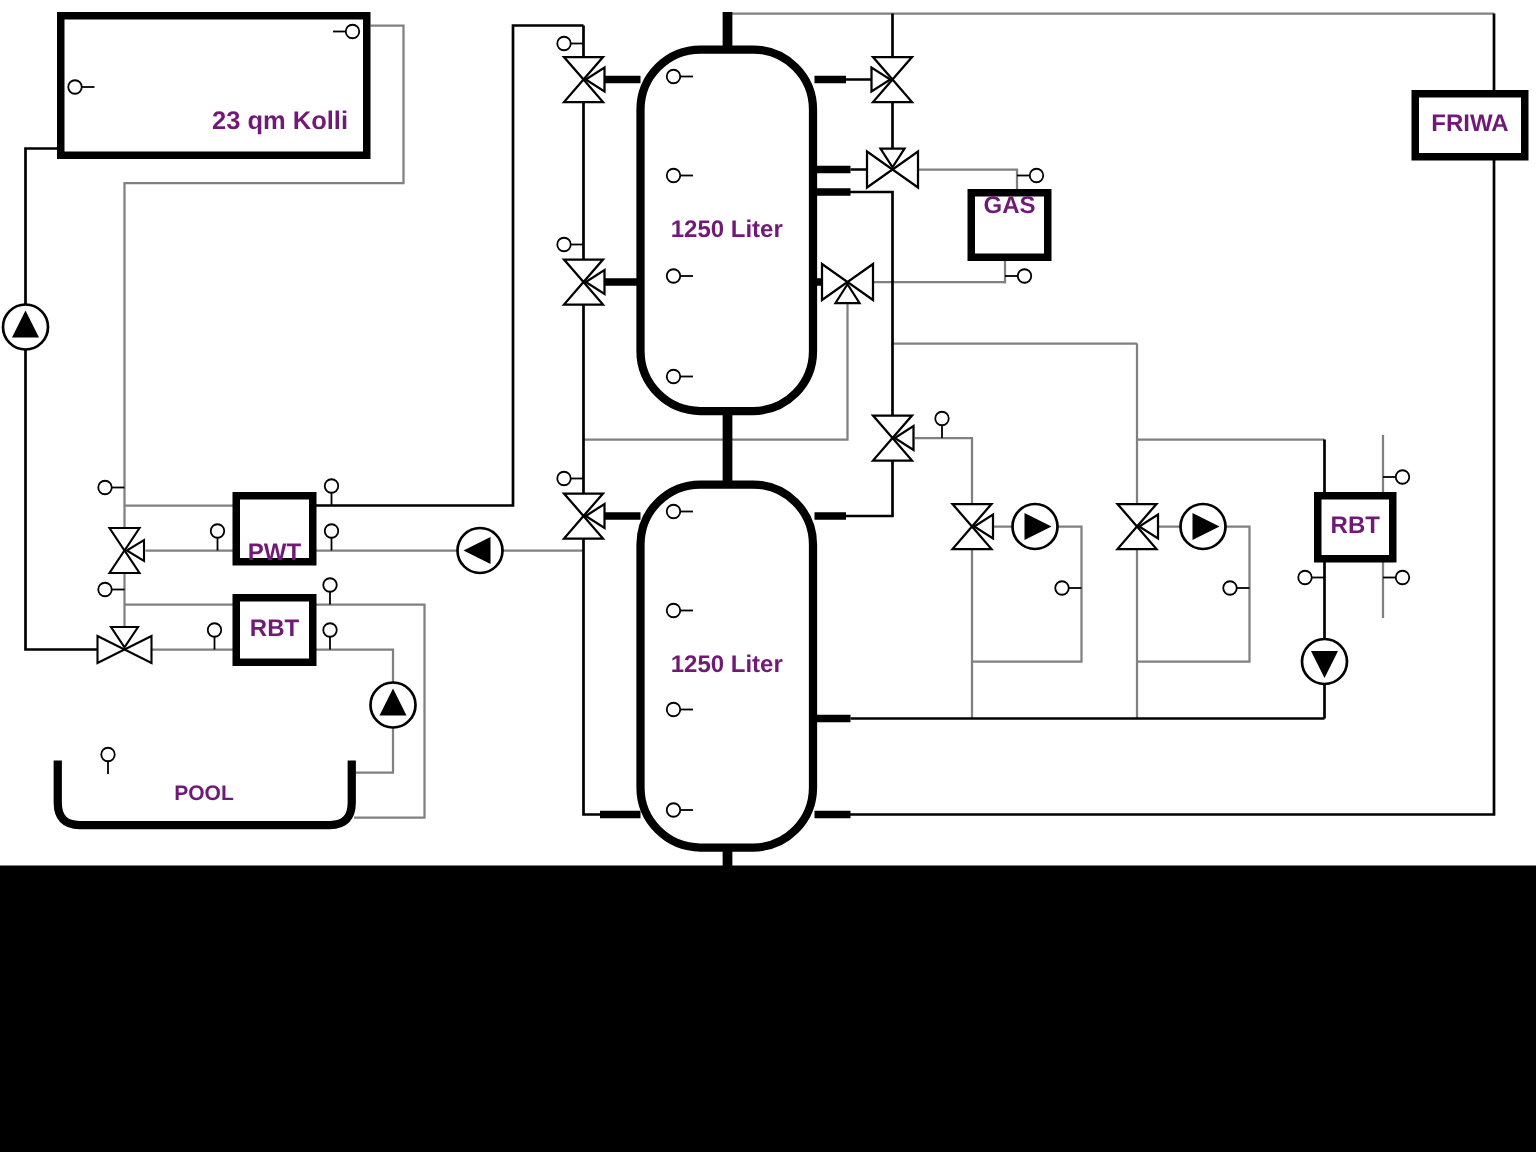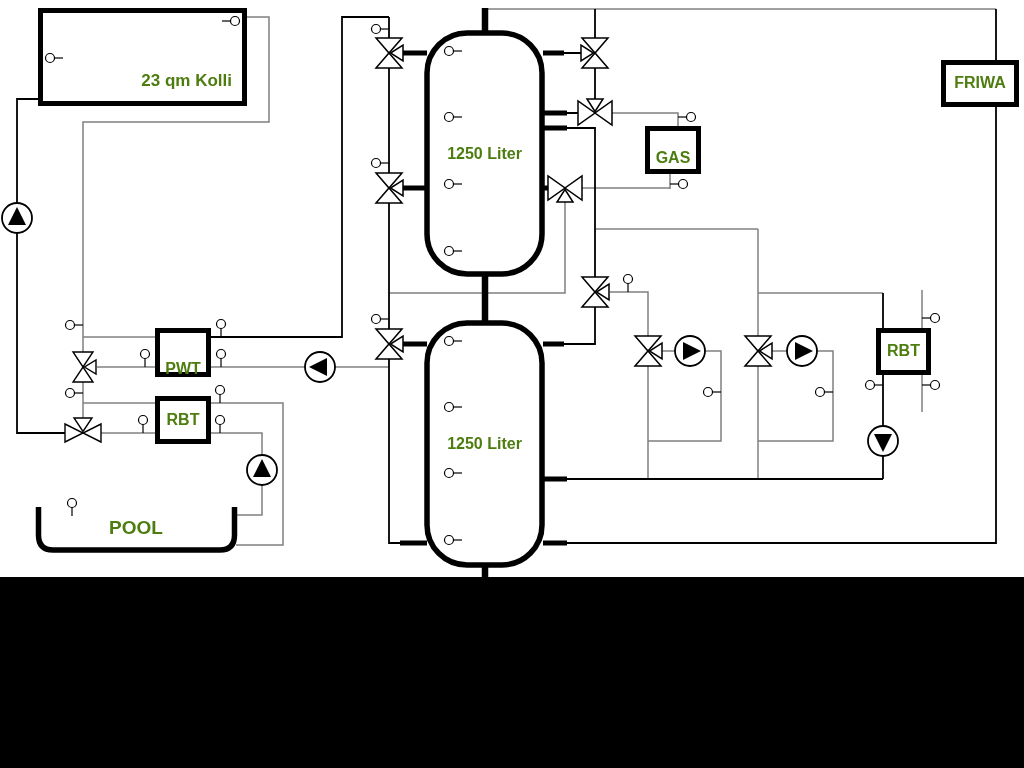--- a/index.html
+++ b/index.html
@@ -10,21 +10,21 @@
          font-family:"Liberation Sans",sans-serif;}
   svg{position:absolute;left:0;top:0;}
   .pg{stroke:var(--pipe-gray);stroke-width:1.5;fill:none;}
   .pb{stroke:var(--pipe-black);stroke-width:1.8;fill:none;}
   .stub{stroke:var(--pipe-black);stroke-width:5;fill:none;}
   .bigpipe{stroke:var(--pipe-black);stroke-width:6.5;fill:none;}
   .boxr{fill:#fff;stroke:#000;stroke-width:5;}
   .boxr2{fill:#fff;stroke:#000;stroke-width:5.5;}
   .pool{fill:none;stroke:#000;stroke-width:5.5;}
   .lbl{position:absolute;display:flex;align-items:center;justify-content:center;
-       font-weight:bold;font-size:16px;color:#4d7c0f;box-sizing:border-box;white-space:nowrap;}
+       font-weight:bold;font-size:16px;color:#701a75;box-sizing:border-box;white-space:nowrap;}
   .lbl.corner{justify-content:flex-end;align-items:flex-end;padding:0 12px 12px 0;}
   #letterbox{position:absolute;left:0;top:577px;width:1024px;height:191px;background:var(--letterbox);}
 </style>
 </head>
 <body>
 
 <div id="stage">
 
 <svg width="1024" height="768" viewBox="0 0 1024 768">
   <defs>
@@ -171,20 +171,20 @@
     <use href="#sensor" transform="translate(935,385) rotate(180)"></use>
     <use href="#sensor" transform="translate(72,503) rotate(90)"></use>
   </g>
 </svg>
 
 <div class="lbl corner" style="left:40px;top:10px;width:204px;height:93px;font-size:17px;">23 qm Kolli</div>
 <div class="lbl" style="left:427px;top:33px;width:115px;height:241px;">1250 Liter</div>
 <div class="lbl" style="left:427px;top:323px;width:115px;height:242px;">1250 Liter</div>
 <div class="lbl" style="left:157px;top:347px;width:52px;height:44px;">PWT</div>
 <div class="lbl" style="left:157px;top:398px;width:52px;height:43px;">RBT</div>
-<div class="lbl" style="left:647px;top:136px;width:52px;height:43px;">GAS</div>
+<div class="lbl" style="left:647px;top:116px;width:52px;height:43px;">GAS</div>
 <div class="lbl" style="left:878px;top:330px;width:51px;height:42px;">RBT</div>
 <div class="lbl" style="left:943px;top:62px;width:74px;height:42px;">FRIWA</div>
-<div class="lbl" style="left:36px;top:508px;width:200px;height:40px;font-size:19px;">POOL</div>
+<div class="lbl" style="left:36px;top:508px;width:200px;height:40px;font-size:14px;">POOL</div>
 
 <div id="letterbox"></div>
 
 </div>
 
 </body></html>

